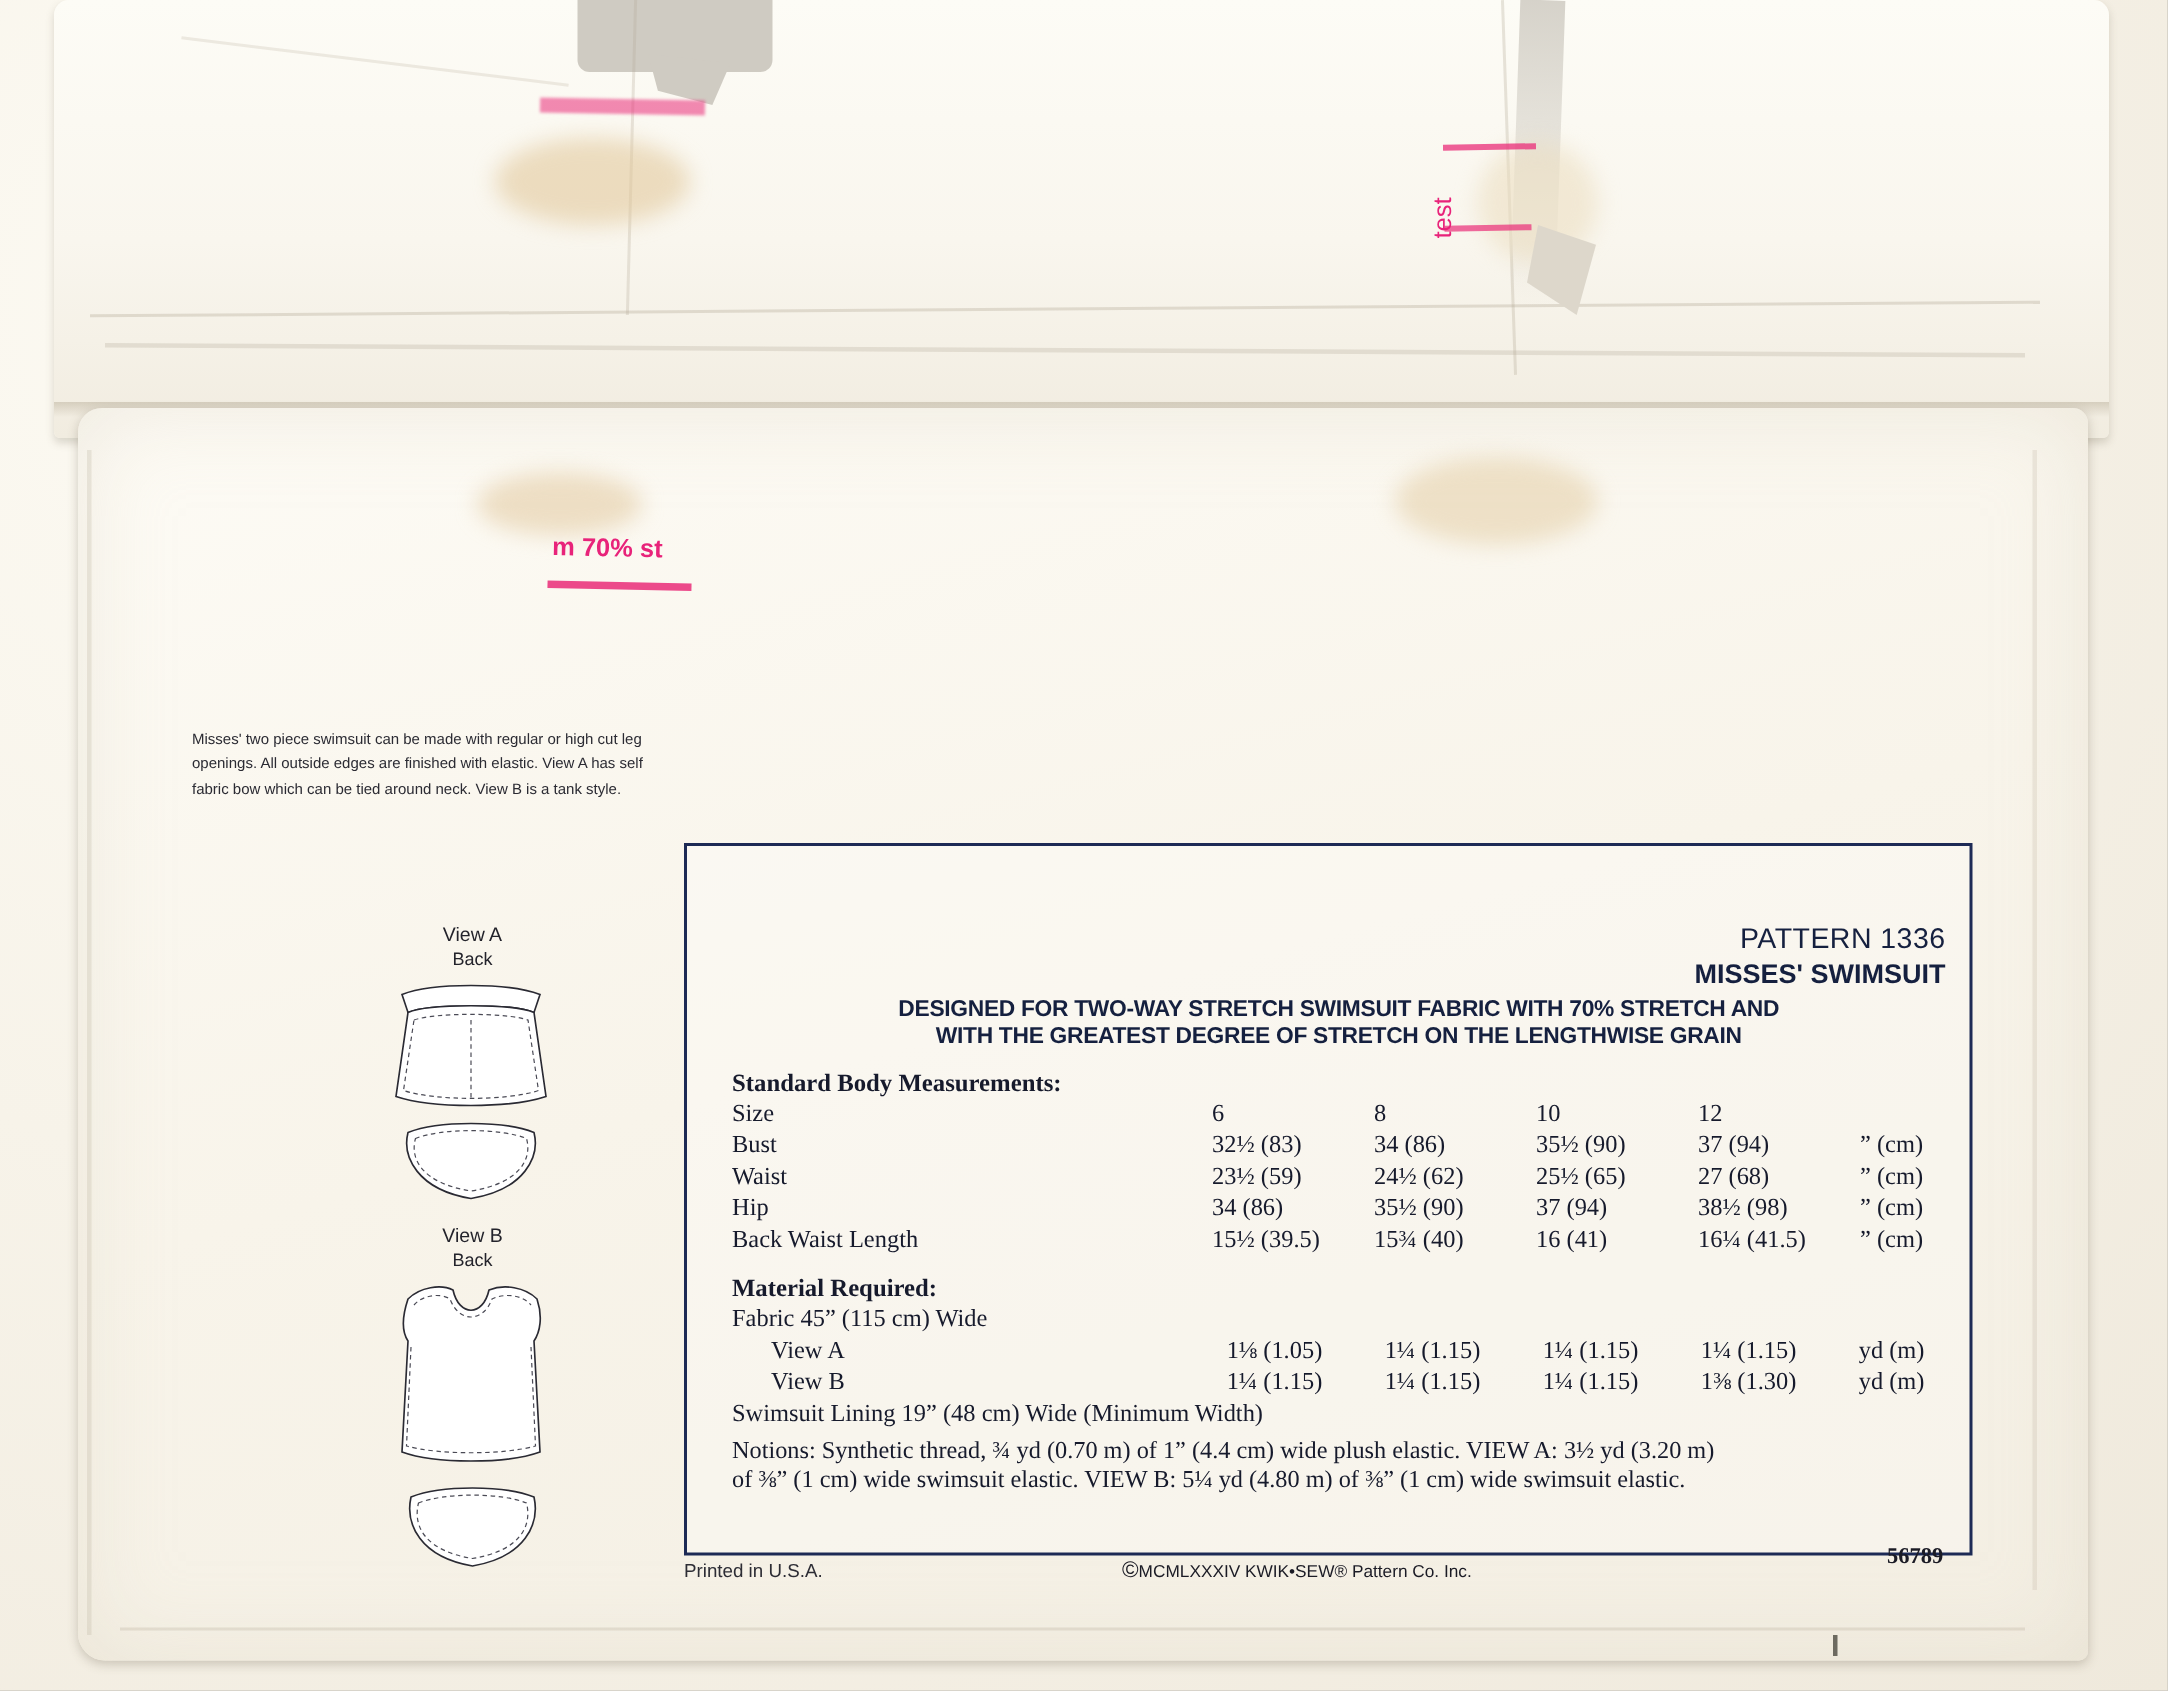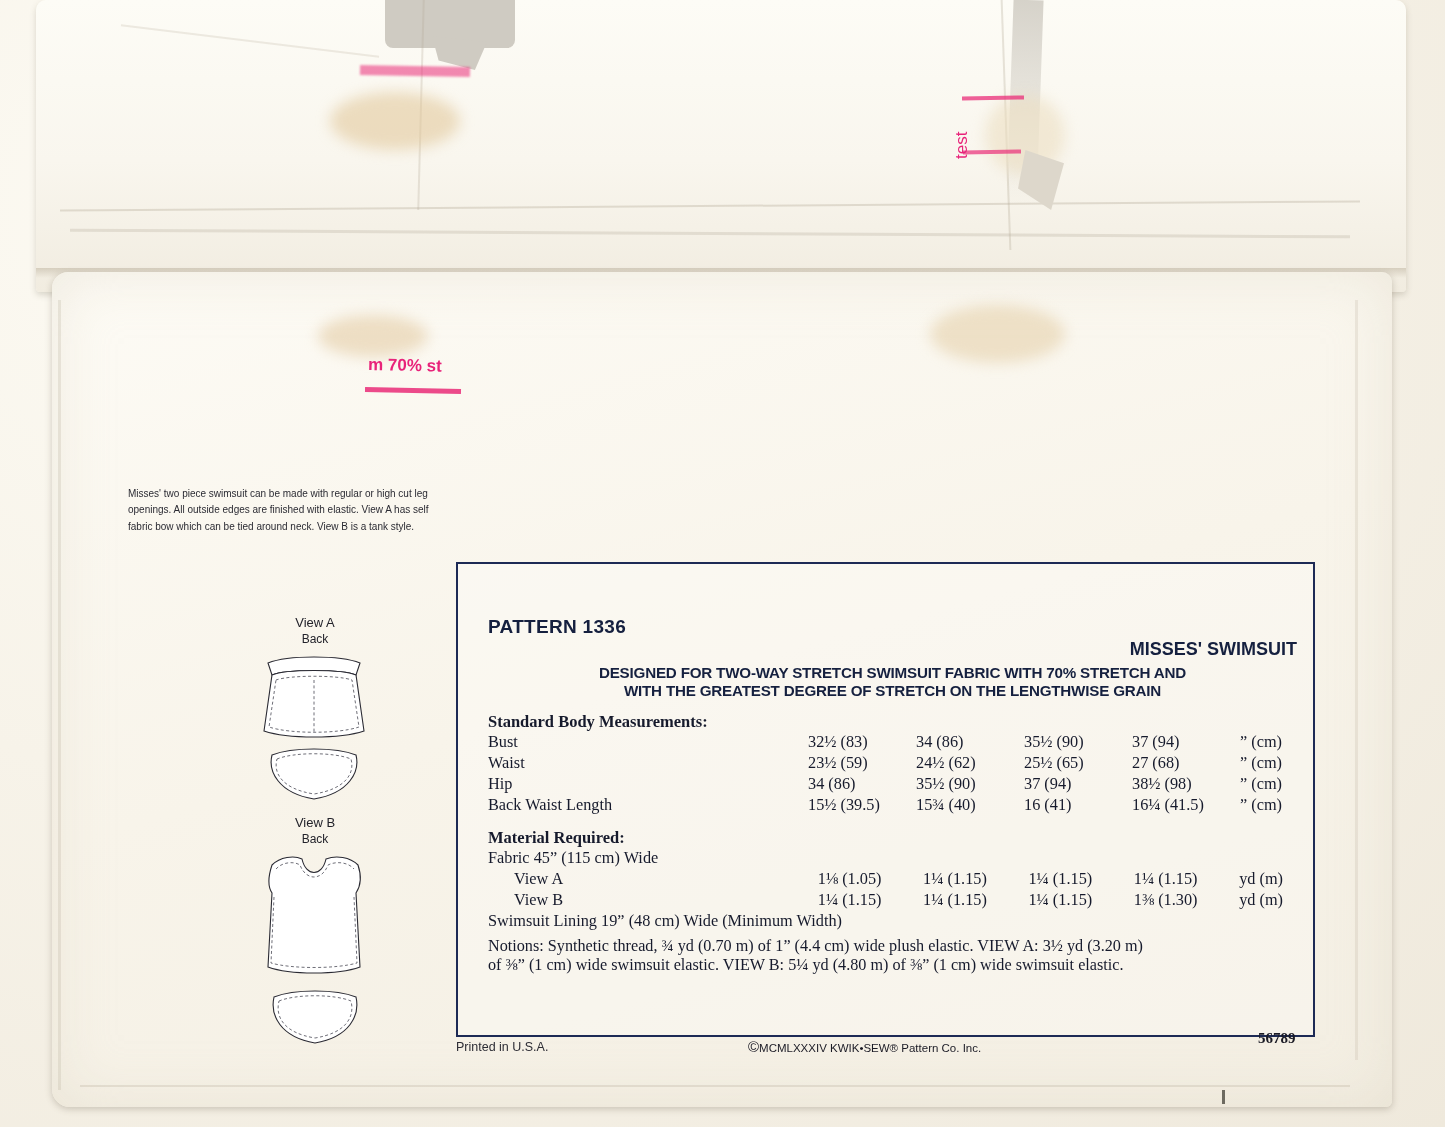--- a/index.html
+++ b/index.html
@@ -95,21 +95,21 @@
   svg .ln{fill:#fff;stroke:#2a2a33;stroke-width:1.1;}
   svg .dash{fill:none;stroke:#4a4a55;stroke-width:.8;stroke-dasharray:3 2.4;}
 
   
   .infobox{
     position:absolute;left:456px;top:562px;width:855px;height:471px;
     border:2px solid #1d2a55;background:rgba(255,255,255,.28);
   }
   .ib-inner{padding:52px 16px 0 30px;color:#161a2c;}
   .title1{
-    text-align:left;font-family:"Liberation Sans",sans-serif;font-weight:700;
+    text-align:right;font-family:"Liberation Sans",sans-serif;font-weight:400;
     font-size:19px;letter-spacing:.3px;color:#15203f;
   }
   .title2{
     text-align:right;font-family:"Liberation Sans",sans-serif;font-weight:700;
     font-size:18px;color:#15203f;margin-top:1px;
   }
   .title3{
     text-align:center;font-family:"Liberation Sans",sans-serif;font-weight:700;
     font-size:15.2px;line-height:18px;color:#15203f;margin-top:4px;
     letter-spacing:-.2px;
@@ -217,20 +217,28 @@
       <div class="title2">MISSES' SWIMSUIT</div>
       <div class="title3">
         <div>DESIGNED FOR TWO-WAY STRETCH SWIMSUIT FABRIC WITH 70% STRETCH AND</div>
         <div>WITH THE GREATEST DEGREE OF STRETCH ON THE LENGTHWISE GRAIN</div>
       </div>
 
       <div class="sechead">Standard Body Measurements:</div>
 
       <table class="meas">
         <tbody>
+            <tr>
+          <td class="lbl">Size</td>
+          <td class="num">6</td>
+          <td class="num">8</td>
+          <td class="num">10</td>
+          <td class="num">12</td>
+          <td class="unit"></td>
+        </tr>
         <tr>
           <td class="lbl">Bust</td>
           <td class="num">32½ (83)</td>
           <td class="num">34 (86)</td>
           <td class="num">35½ (90)</td>
           <td class="num">37 (94)</td>
           <td class="unit">” (cm)</td>
         </tr>
         <tr>
           <td class="lbl">Waist</td>

